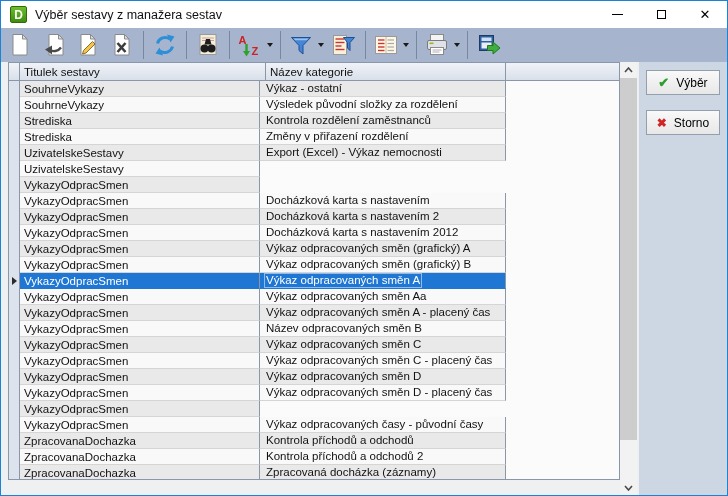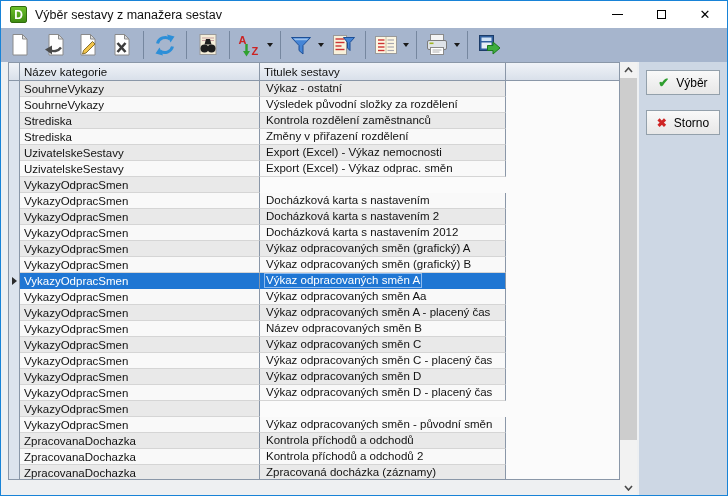--- a/index.html
+++ b/index.html
@@ -233,22 +233,22 @@
           </svg>
         </span>
       </div>
     </div>
 
   <div class="content">
 
     <div class="grid">
       <div class="grid-header">
         <div class="gh-gutter"></div>
+        <div class="gh-col gh-c2">Titulek sestavy</div>
         <div class="gh-col gh-c1">Název kategorie</div>
-        <div class="gh-col gh-c2">Titulek sestavy</div>
         <div class="gh-empty"></div>
       </div>
       <div class="grid-rows" id="rows">
           <div class="row odd">
     <div class="g-cell"></div>
     <div class="cell c1">SouhrneVykazy</div>
     <div class="cell c2">
               <span class="cell-text">Výkaz - ostatní</span>
             </div>
     <div class="c-empty"></div>
@@ -281,23 +281,20 @@
     <div class="g-cell"></div>
     <div class="cell c1">UzivatelskeSestavy</div>
     <div class="cell c2">
               <span class="cell-text">Export (Excel) - Výkaz nemocnosti</span>
             </div>
     <div class="c-empty"></div>
   </div>
           <div class="row">
     <div class="g-cell"></div>
     <div class="cell c1">UzivatelskeSestavy</div>
-    <div class="cell c2">
-              <span class="cell-text">Export (Excel) - Výkaz odprac. směn</span>
-            </div>
     <div class="c-empty"></div>
   </div>
           <div class="row odd">
     <div class="g-cell"></div>
     <div class="cell c1">VykazyOdpracSmen</div>
     <div class="c-empty"></div>
   </div>
           <div class="row">
     <div class="g-cell"></div>
     <div class="cell c1">VykazyOdpracSmen</div>
@@ -406,21 +403,21 @@
   </div>
           <div class="row odd">
     <div class="g-cell"></div>
     <div class="cell c1">VykazyOdpracSmen</div>
     <div class="c-empty"></div>
   </div>
           <div class="row">
     <div class="g-cell"></div>
     <div class="cell c1">VykazyOdpracSmen</div>
     <div class="cell c2">
-              <span class="cell-text">Výkaz odpracovaných směn - původní směn</span>
+              <span class="cell-text">Výkaz odpracovaných časy - původní časy</span>
             </div>
     <div class="c-empty"></div>
   </div>
           <div class="row odd">
     <div class="g-cell"></div>
     <div class="cell c1">ZpracovanaDochazka</div>
     <div class="cell c2">
               <span class="cell-text">Kontrola příchodů a odchodů</span>
             </div>
     <div class="c-empty"></div>

